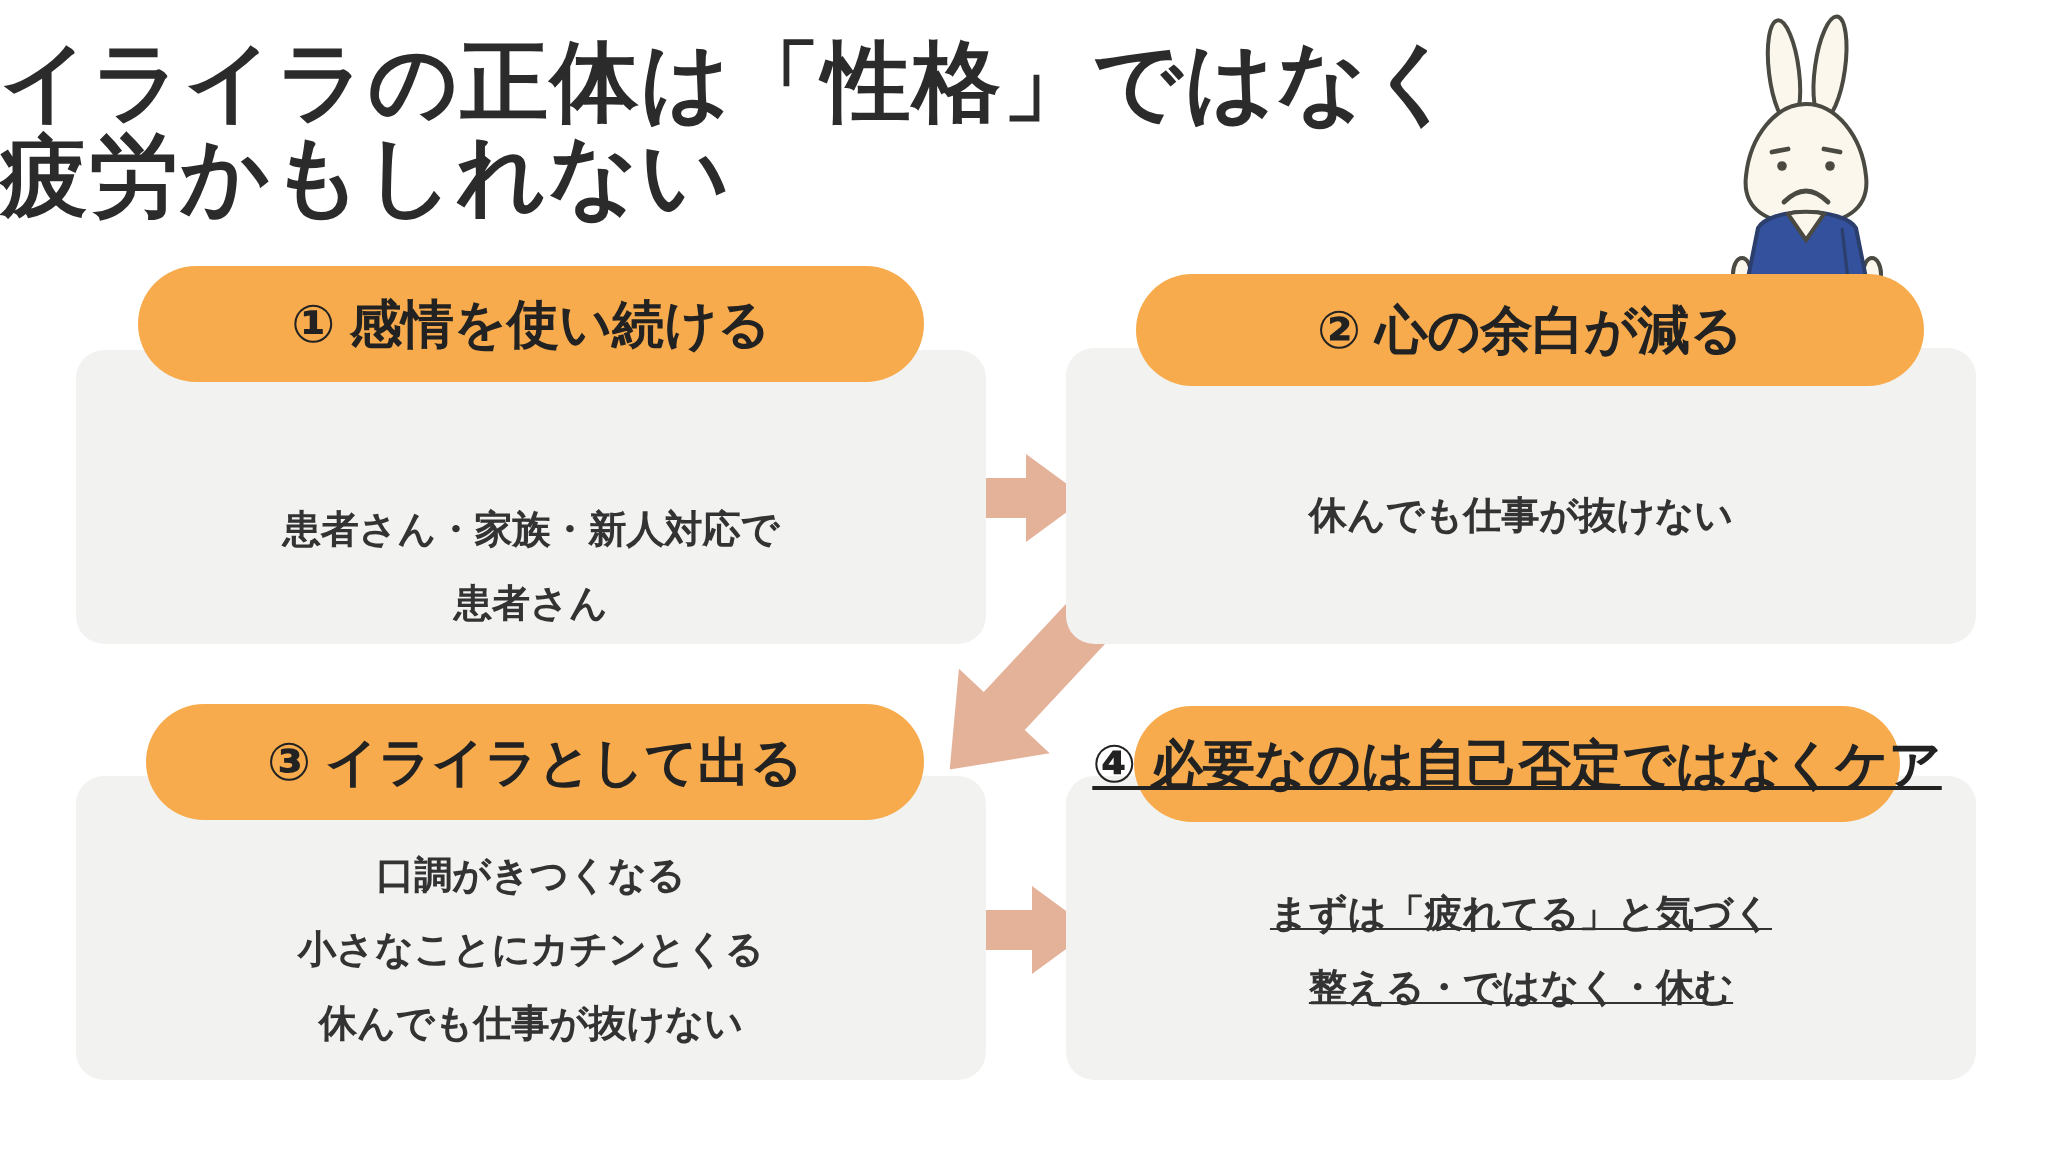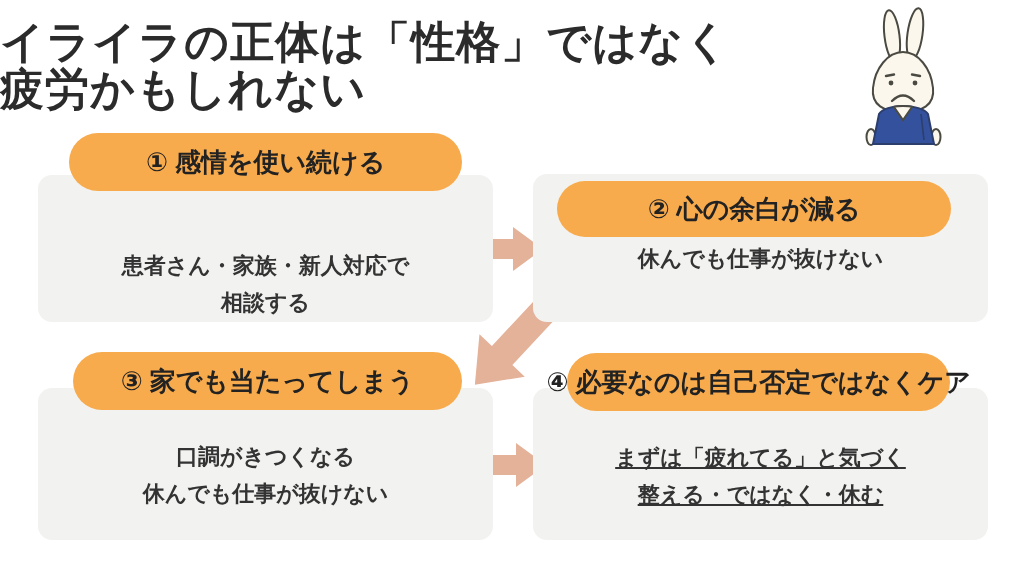--- a/index.html
+++ b/index.html
@@ -20,40 +20,40 @@
   .title{position:absolute;top:18px;left:0;width:1024px;
     font-size:44px;font-weight:bold;line-height:47px;color:#2B2B2B;letter-spacing:1px;}
 
   .card{position:absolute;}
   .pill{position:absolute;height:58px;background:var(--header-pill);border-radius:29px;
     display:flex;align-items:center;justify-content:center;white-space:nowrap;
     font-size:26px;font-weight:bold;color:#222;z-index:3;}
   .box{position:absolute;background:var(--card-bg);border-radius:14px;z-index:1;}
   .content{position:absolute;left:0;right:0;bottom:0;display:flex;flex-direction:column;
     justify-content:center;align-items:center;z-index:2;
-    font-size:22px;font-weight:bold;line-height:37px;color:#333;text-align:center;}
+    font-size:19px;font-weight:bold;line-height:37px;color:#333;text-align:center;}
 
   
   .card1{left:38px;top:133px;width:455px;height:242px;}
   .card1 .pill{left:31px;top:0;width:393px;}
   .card1 .box{left:0;top:42px;width:455px;height:147px;}
   .card1 .content{top:59px;}
   
   .card2{left:533px;top:137px;width:455px;height:185px;z-index:2;}
-  .card2 .pill{left:24px;top:0;width:394px;height:56px;margin-top:44px;}
+  .card2 .pill{left:35px;top:0;width:394px;height:56px;}
   .card2 .box{left:0;top:37px;width:455px;height:148px;}
   .card2 .content{top:57px;align-items:center;}
   
   .card3{left:38px;top:352px;width:455px;height:188px;}
   .card3 .pill{left:35px;top:0;width:389px;}
   .card3 .box{left:0;top:36px;width:455px;height:152px;}
   .card3 .content{top:58px;}
   
   .card4{left:533px;top:352px;width:455px;height:188px;}
-  .card4 .pill{left:34px;top:1px;width:383px;}
+  .card4 .pill{left:34px;top:1px;width:383px;text-decoration:underline;}
   .card4 .box{left:0;top:36px;width:455px;height:152px;}
   .card4 .content{top:60px;text-decoration:underline;}
 
   .arrow{position:absolute;}
   .arrow svg{display:block;}
   .arrow polygon{fill:var(--arrow);}
   .arrow-1{left:483px;top:221px;}
   .arrow-2{left:458px;top:314px;transform:rotate(133deg);}
   .arrow-3{left:486px;top:437px;}
 
@@ -87,37 +87,38 @@
     <path class="face-line" d="M28,70 l8,-1.5"></path>
     <path class="face-line" d="M54,68.5 l8,1.5"></path>
     <path class="face-line" d="M34,95 Q45,84 56,95"></path>
   </svg>
 
   <div class="card card1">
     <div class="box"></div>
     <div class="pill">① 感情を使い続ける</div>
     <div class="content">
       <div>患者さん・家族・新人対応で</div>
-      <div>相談する</div>
+      <div>患者さん</div>
     </div>
   </div>
 
   <div class="card card2">
     <div class="box"></div>
     <div class="pill">② 心の余白が減る</div>
     <div class="content">
       <div>休んでも仕事が抜けない</div>
     </div>
   </div>
 
   <div class="card card3">
     <div class="box"></div>
-    <div class="pill">③ 家でも当たってしまう</div>
+    <div class="pill">③ イライラとして出る</div>
     <div class="content">
       <div>口調がきつくなる</div>
+      <div>小さなことにカチンとくる</div>
       <div>休んでも仕事が抜けない</div>
     </div>
   </div>
 
   <div class="card card4">
     <div class="box"></div>
     <div class="pill">④ 必要なのは自己否定ではなくケア</div>
     <div class="content">
       <div>まずは「疲れてる」と気づく</div>
       <div>整える・ではなく・休む</div>

